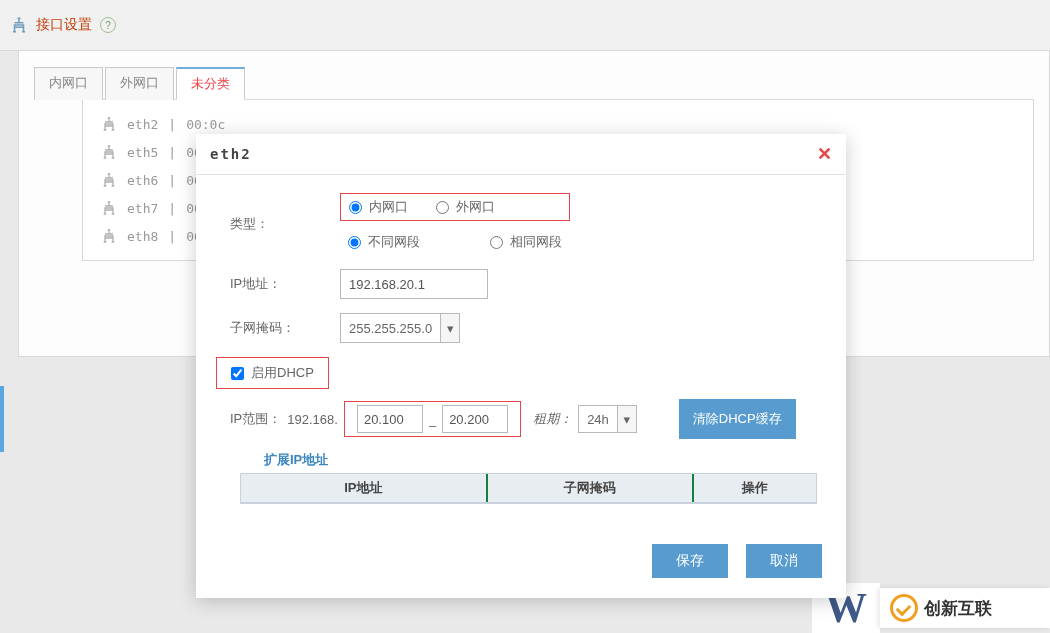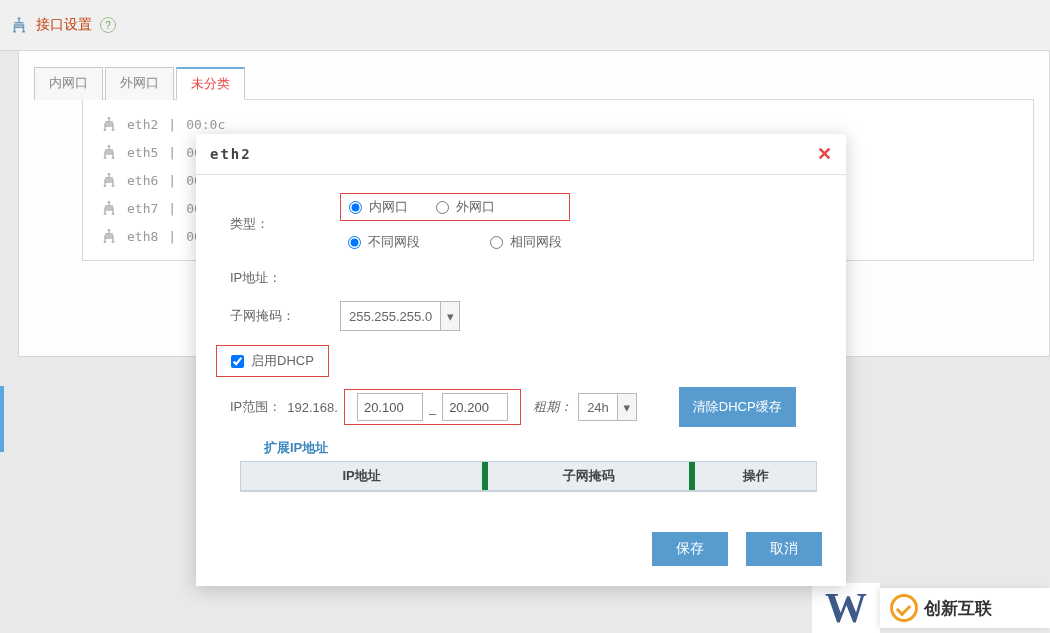--- a/index.html
+++ b/index.html
@@ -214,21 +214,21 @@
     border:1px solid #c9d2da;
     width:575px;
   }
   .ext-header {
     display:flex;
     background:#e8edf1;
     border-bottom:1px solid #c9d2da;
   }
   .ext-header div {
     flex:1;text-align:center;padding:5px 0;font-size:13px;color:#444;font-weight:bold;
-    border-right:6px solid #15803d;
+    border-right:2px solid #15803d;
   }
   .ext-header div:last-child{border-right:none;flex:0.6;}
   .ext-header div:first-child{flex:1.2;}
   .ext-body{padding:8px;}
   .dlg-footer {
     display:flex;justify-content:flex-end;gap:18px;
     padding:12px 24px 20px;
   }
   .btn.main{padding:8px 24px;font-size:14px;}
   .dlg-footer-wrap{margin-top:10px;}
@@ -353,20 +353,21 @@
           <label class="radio-item">
               <input type="radio" style="">
               <span>相同网段</span>
             </label>
         </div>
       </div>
     </div>
 
     <div class="form-row">
       <span class="form-label">IP地址：</span>
+      <input class="text-input" value="192.168.20.1" style="">
     </div>
 
     <div class="form-row">
       <span class="form-label">子网掩码：</span>
       <div class="select-wrap">
         <span>255.255.255.0</span>
         <div class="select-arrow">▾</div>
       </div>
     </div>
 

